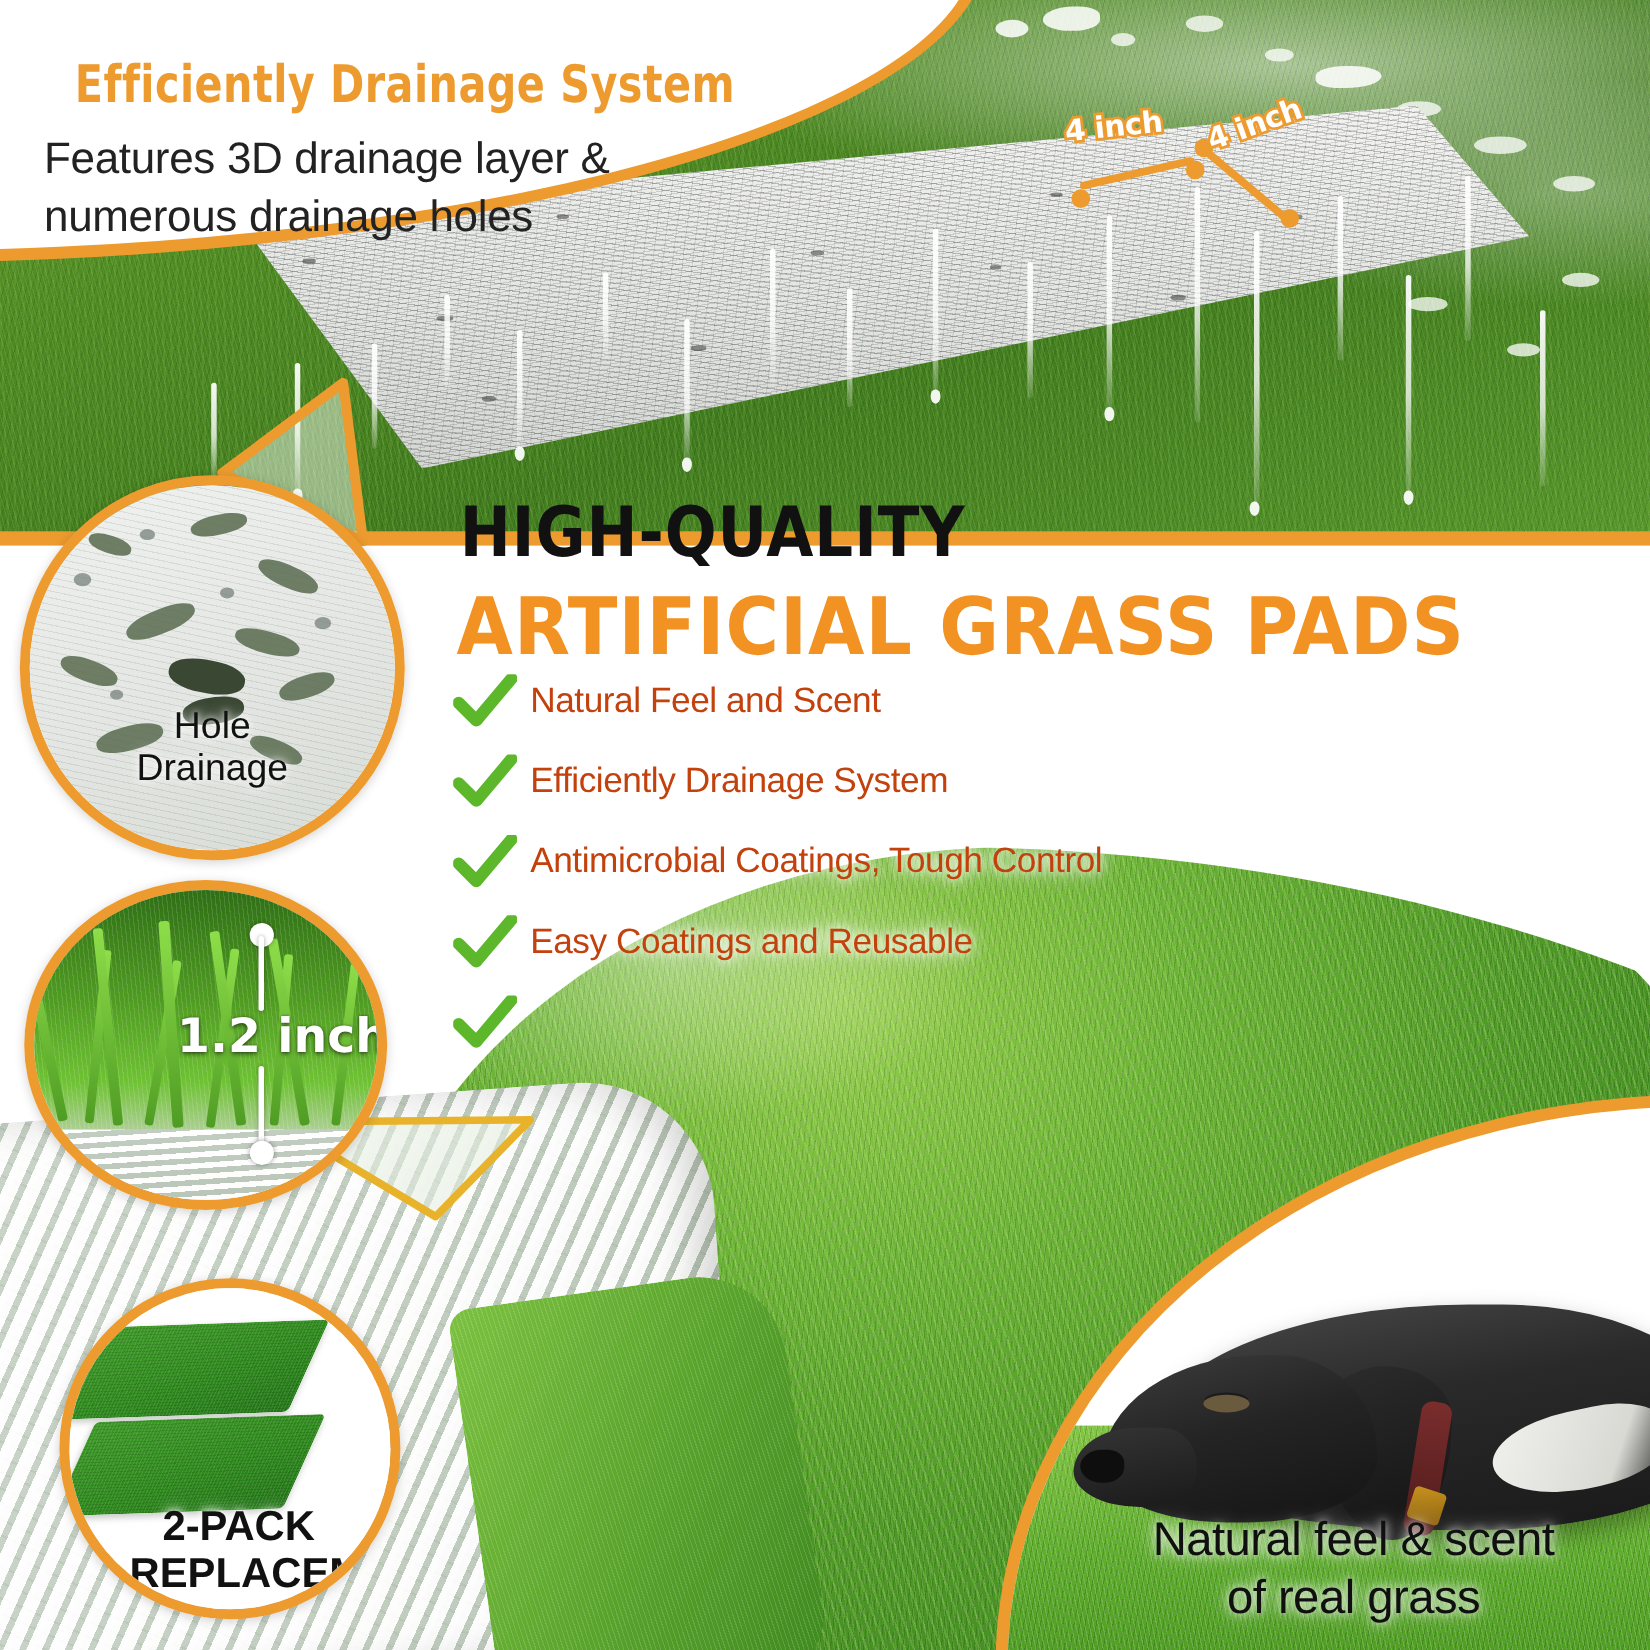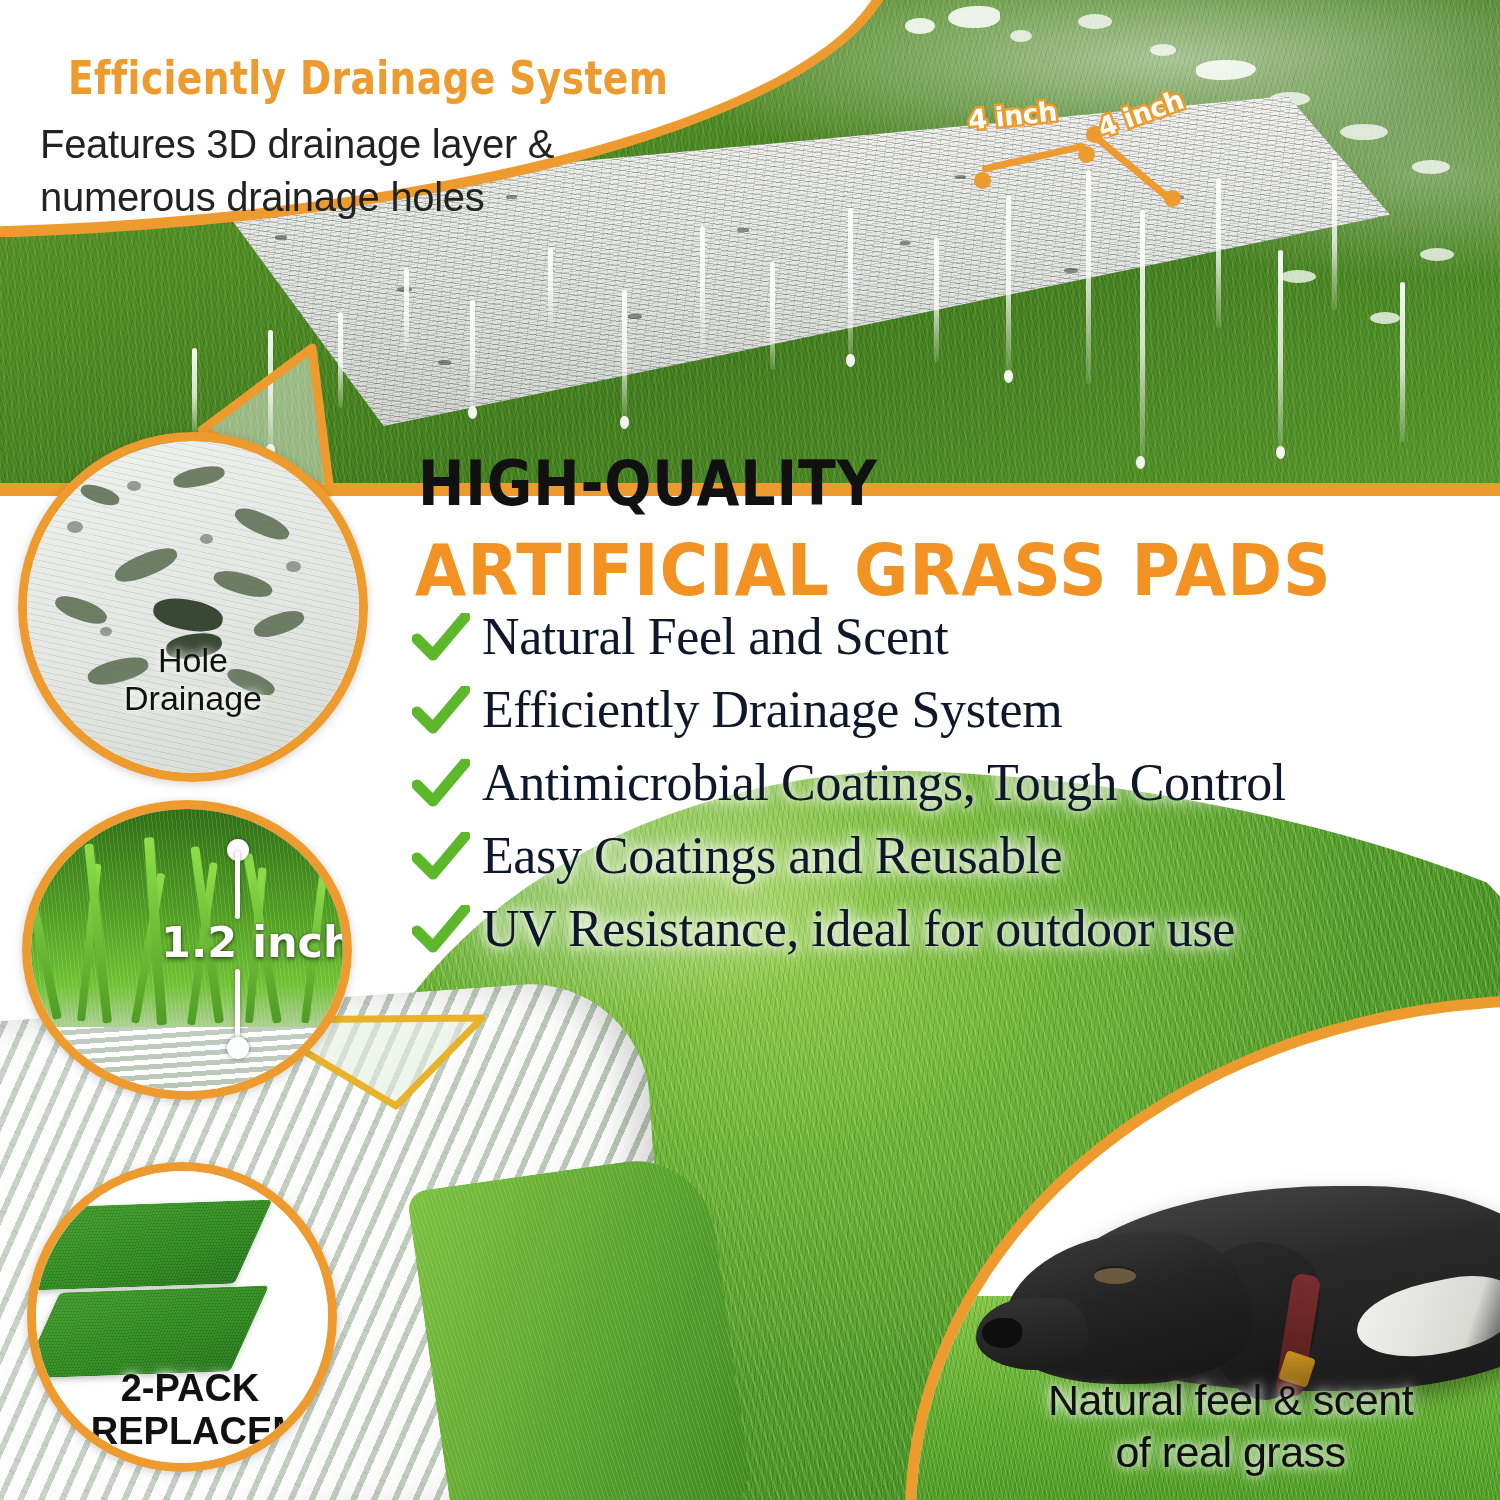--- a/index.html
+++ b/index.html
@@ -212,23 +212,22 @@
     font-weight:bold; font-size:72px; color:#F29222;
     transform:scaleX(.92); transform-origin:left center;
     letter-spacing:1px; white-space:nowrap; z-index:10;
   }
 
   
   .features { position:absolute; left:412px; top:600px; width:1000px; z-index:10; }
   .feature { position:relative; height:73px; display:flex; align-items:center; }
   .check { width:58px; height:48px; flex:0 0 58px; margin-right:12px; }
   .feature-text {
-    font-size:52px; color:#0f172a; letter-spacing:-.4px; white-space:nowrap;
+    font-size:32px; color:#c2410c; letter-spacing:-.4px; white-space:nowrap;
     text-shadow:0 0 8px rgba(255,255,255,.95), 0 0 16px rgba(255,255,255,.9), 0 0 24px rgba(255,255,255,.7);
-    font-family:Liberation Serif, serif;
   }
 
   
   .dog-panel {
     position:absolute; left:905px; top:995px; width:640px; height:520px;
     background:#ffffff;
     border-top-left-radius:100% 100%;
     border-left:11px solid #ED9B2E;
     border-top:11px solid #ED9B2E;
     overflow:hidden; z-index:11;
@@ -432,21 +431,20 @@
         <path d="M5 26 L21 42 L53 4" fill="none" stroke="#5CB82A" stroke-width="11" stroke-linecap="round" stroke-linejoin="round"></path>
       </svg>
       <span class="feature-text">Easy Coatings and Reusable</span>
     </div>
 
 
     <div class="feature">
       <svg class="check" viewBox="0 0 58 48">
         <path d="M5 26 L21 42 L53 4" fill="none" stroke="#5CB82A" stroke-width="11" stroke-linecap="round" stroke-linejoin="round"></path>
       </svg>
-      <span class="feature-text">UV Resistance, ideal for outdoor use</span>
     </div>
   </div>
 
   <div class="circle" style="left:18px;top:432px;width:350px;height:350px;">
     <div class="dh-inner">
       <div class="dh-blob" style="left:16%;top:14%;width:40px;height:16px;transform:rotate(18deg);"></div>
       <div class="dh-blob" style="left:44%;top:8%;width:52px;height:18px;transform:rotate(-12deg);"></div>
       <div class="dh-blob" style="left:62%;top:22%;width:58px;height:20px;transform:rotate(24deg);"></div>
       <div class="dh-blob" style="left:26%;top:34%;width:66px;height:22px;transform:rotate(-22deg);"></div>
       <div class="dh-blob" style="left:56%;top:40%;width:60px;height:20px;transform:rotate(15deg);"></div>
@@ -484,21 +482,21 @@
     </div>
     <div>
       <div class="measure-dot" style="left:196px;top:30px;"></div>
       <div class="measure-line" style="left:204px;top:42px;height:68px;"></div>
       <div class="measure-line" style="left:204px;top:160px;height:76px;"></div>
       <div class="measure-dot" style="left:196px;top:228px;"></div>
     </div>
     <div class="measure-label" style="left:130px;top:108px;">1.2 inch</div>
   </div>
 
-  <div class="circle" style="left:27px;top:1162px;width:310px;height:310px;">
+  <div class="circle" style="left:54px;top:1162px;width:310px;height:310px;">
     <div class="pack-inner">
       <div class="pad" style="left:16px;top:32px;width:200px;height:84px;transform:skewX(-26deg) rotate(-2deg);"></div>
       <div class="pad" style="left:6px;top:118px;width:206px;height:86px;transform:skewX(-26deg) rotate(-2deg);"></div>
     </div>
     <div class="circle-label" style="top:196px;font-weight:bold;font-size:38px;white-space:nowrap;width:420px;left:-56px;">
       <div>2-PACK</div>
       <div>FOR REPLACEMENT</div>
     </div>
   </div>
 

